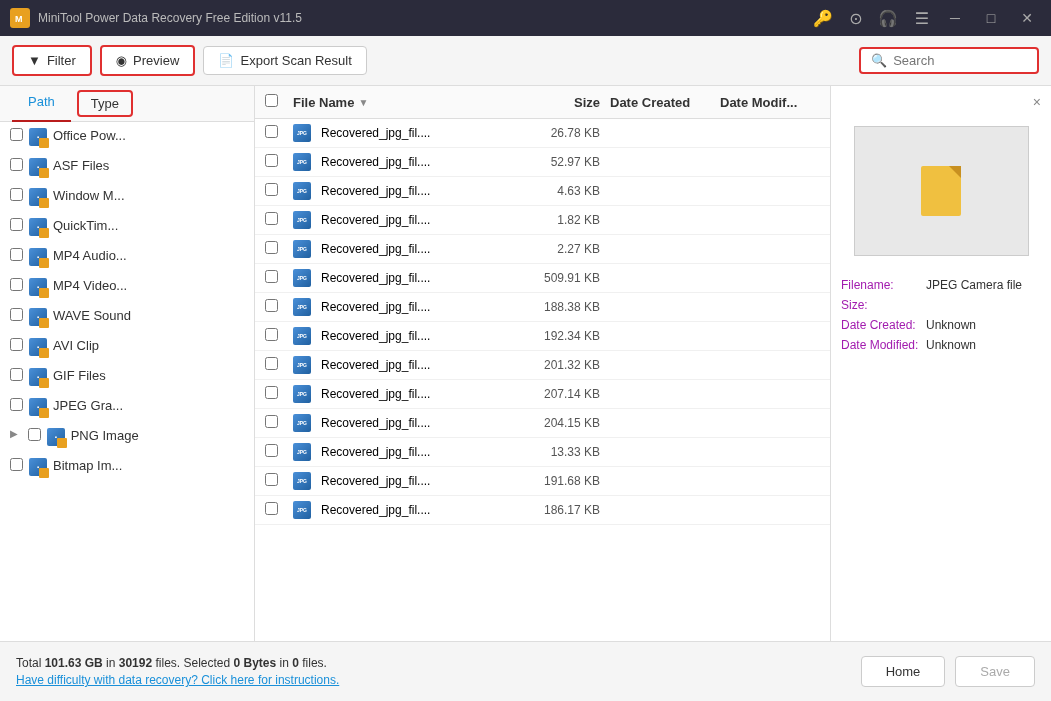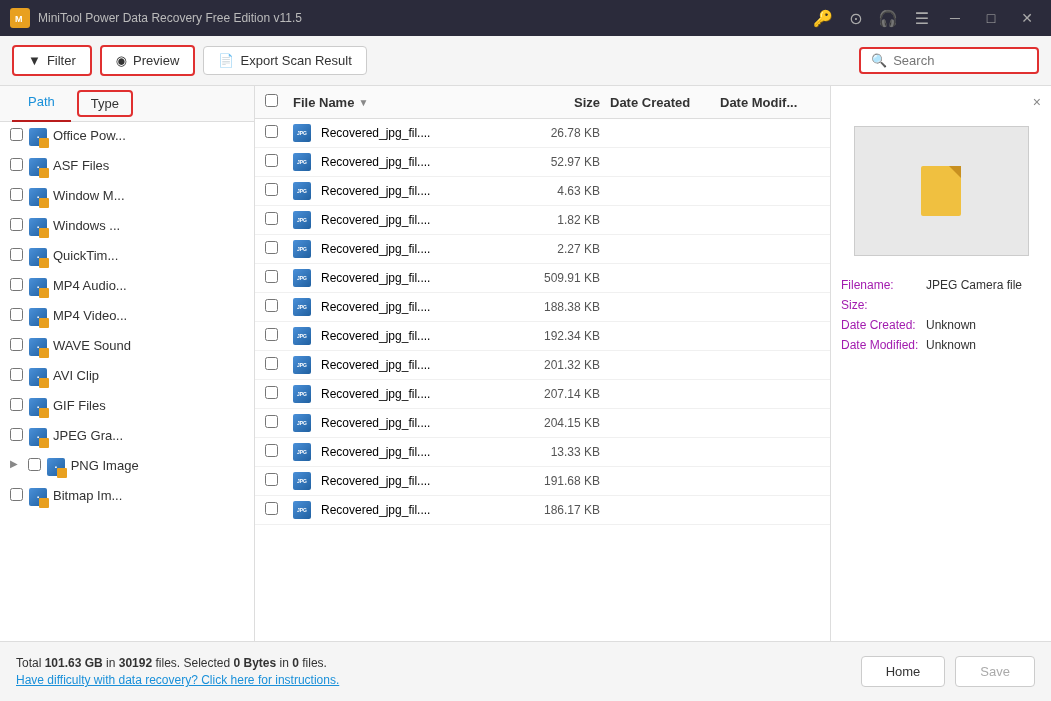--- a/index.html
+++ b/index.html
@@ -373,28 +373,20 @@
           <div class="icon-overlay"></div>
         </div>
         <span class="sidebar-item-label">Window M...</span>
       </div>
       <div class="sidebar-item">
         <input type="checkbox" style="">
         <div class="item-icon" style="position:relative">
           <div class="icon-jpg">▪</div>
           <div class="icon-overlay"></div>
         </div>
-        <span class="sidebar-item-label">Windows ...</span>
-      </div>
-      <div class="sidebar-item">
-        <input type="checkbox" style="">
-        <div class="item-icon" style="position:relative">
-          <div class="icon-jpg">▪</div>
-          <div class="icon-overlay"></div>
-        </div>
         <span class="sidebar-item-label">QuickTim...</span>
       </div>
       <div class="sidebar-item">
         <input type="checkbox" style="">
         <div class="item-icon" style="position:relative">
           <div class="icon-jpg">▪</div>
           <div class="icon-overlay"></div>
         </div>
         <span class="sidebar-item-label">MP4 Audio...</span>
       </div>

